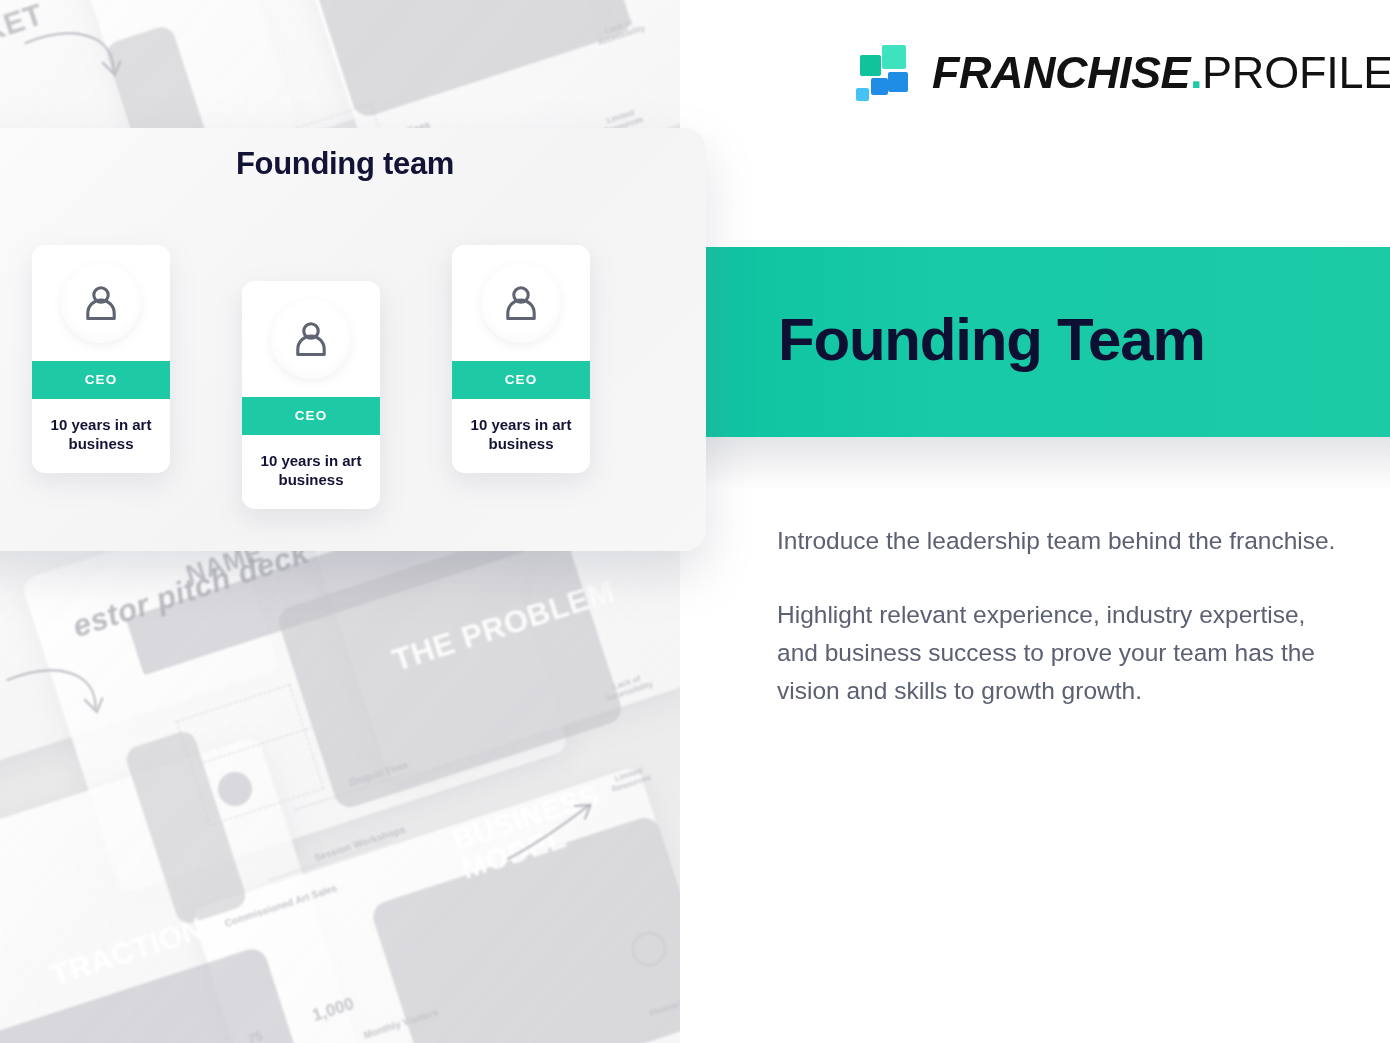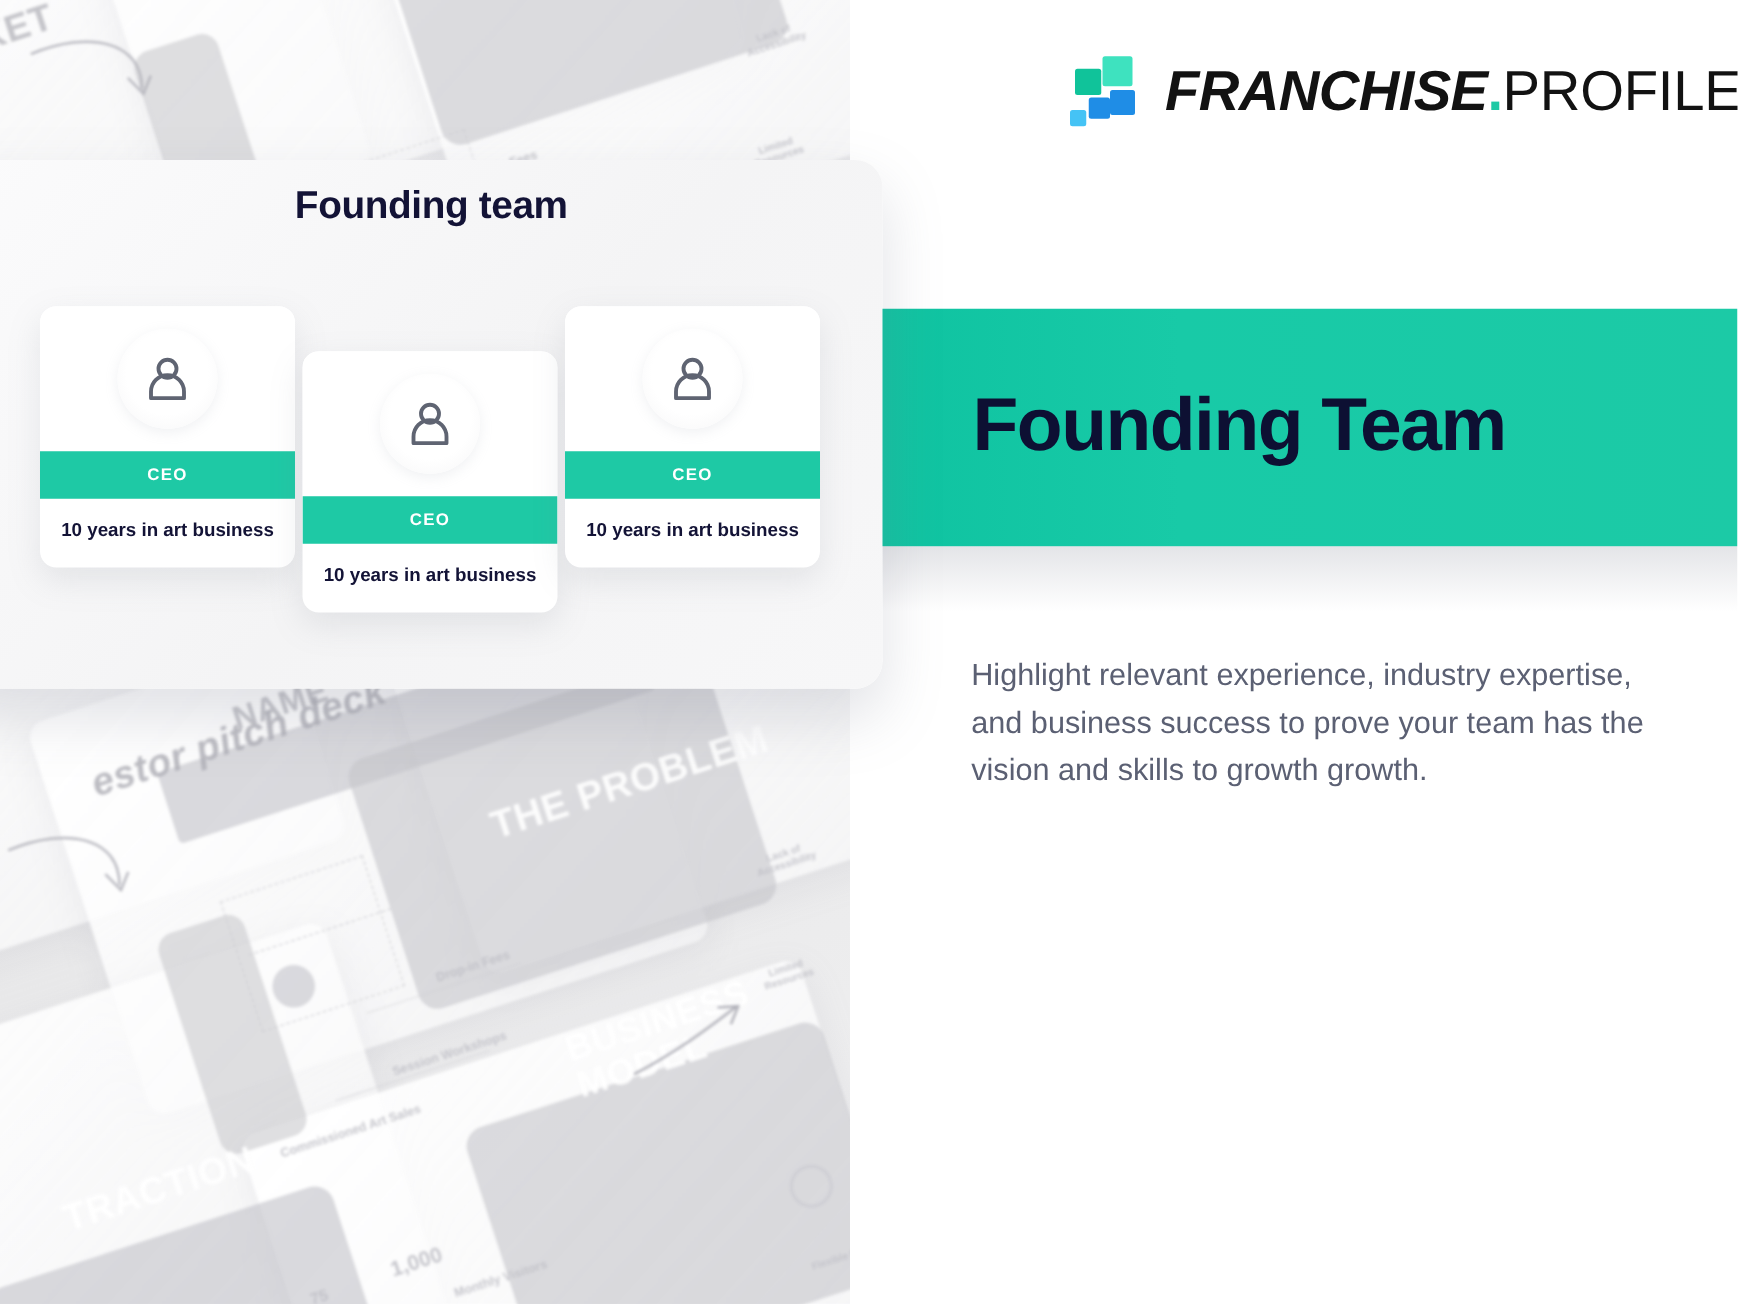--- a/index.html
+++ b/index.html
@@ -56,21 +56,21 @@
     z-index:5;
   }
   .panel-title{
     position:absolute; left:220px; top:18px; width:330px;
     text-align:center;
     font-size:31px; font-weight:800; letter-spacing:-.3px;
     color:#131336;
   }
 
   .team-card{
-    position:absolute; width:204px;
+    position:absolute; width:138px;
     background:#ffffff;
     border-radius:13px;
     box-shadow:0 10px 26px rgba(130,135,150,.17);
     overflow:hidden;
   }
   .team-card .avatar-zone{
     height:116px;
     display:flex; align-items:center; justify-content:center;
     background:#ffffff;
   }
@@ -233,20 +233,21 @@
     <span class="dot">.</span>
     <span class="l">PROFILES</span>
   </span>
 </div>
 
 <div class="teal-band"></div>
 <div class="band-shadow"></div>
 <h1 class="band-title">Founding Team</h1>
 
 <div class="body-copy">
+  <p>Introduce the leadership team behind the franchise.</p>
   <p>Highlight relevant experience, industry expertise, and business success to prove your team has the vision and skills to growth growth.</p>
 </div>
 
 <div class="panel">
   <h2 class="panel-title">Founding team</h2>
 
   <div class="team-card" style="left:72px; top:117px;">
     <div class="avatar-zone">
       <div class="avatar-circle">
         <svg width="44" height="44" viewBox="0 0 44 44">

